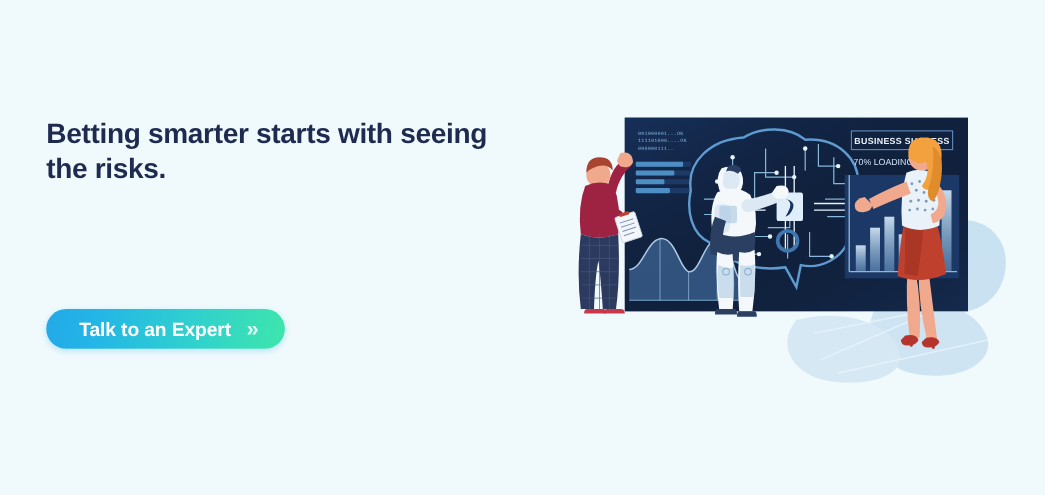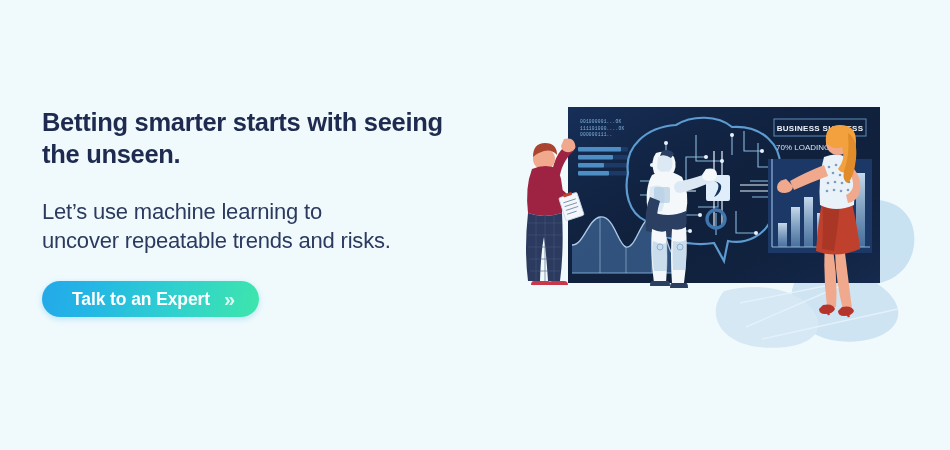--- a/index.html
+++ b/index.html
@@ -78,23 +78,21 @@
   }
   .illus svg { display: block; }
 </style>
 </head>
 <body>
 
 <div id="banner">
 
   <div class="content">
     <h1 class="headline">Betting smarter starts with seeing
-the unseen.</h1>
-    <p class="subhead">Let’s use machine learning to
-uncover repeatable trends and risks.</p>
+the risks.</h1>
   </div>
 
   <div class="cta-wrap">
     <button class="cta">
       <span>Talk to an Expert</span>
       <span class="chev">»</span>
     </button>
   </div>
 
   <div class="illus">

